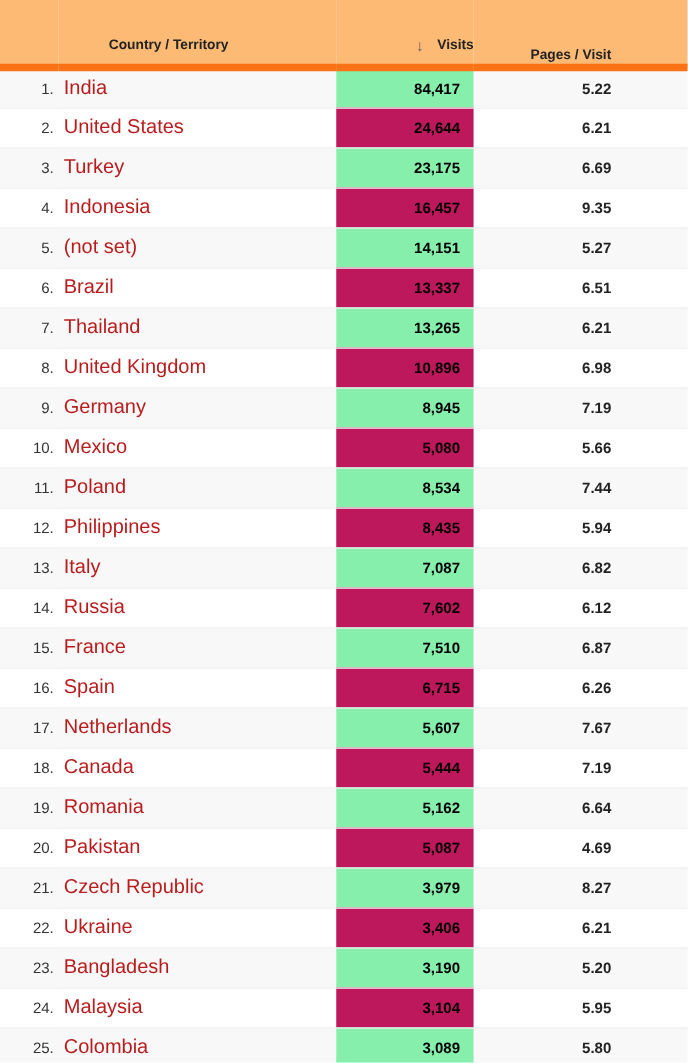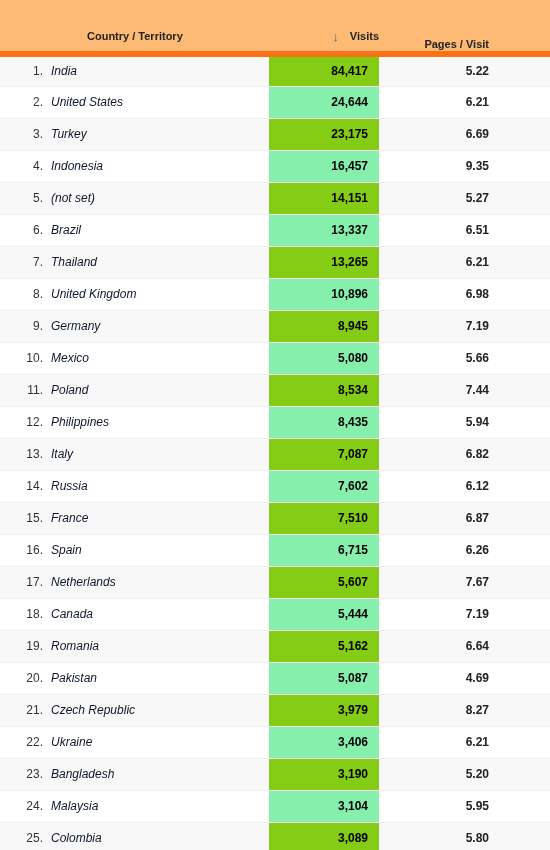--- a/index.html
+++ b/index.html
@@ -79,24 +79,24 @@
     color: #222222;
     padding: 0;
     border-bottom: 1px solid #eeeeee;
     background: #ffffff;
     vertical-align: middle;
   }
   tbody tr.odd td {
     background: #f8f8f8;
   }
   tbody tr.odd td.col-visits {
-    background: #84cc16;
+    background: #86efac;
   }
   tbody tr.even td.col-visits {
-    background: #86efac;
+    background: #be185d;
   }
 
   td.col-index {
     width: 36px;
     text-align: right;
     padding-right: 4px;
     font-size: 12px;
     color: #333333;
   }
   td.col-name {
@@ -119,25 +119,24 @@
     padding-right: 11px;
     font-weight: bold;
   }
   td.col-duration {
     width: 112px;
     text-align: right;
     padding-right: 10px;
   }
 
   .dim-link {
-    color: #0f172a;
+    color: #b91c1c;
     text-decoration: none;
-    font-size: 12px;
+    font-size: 16px;
     cursor: pointer;
-    font-style: italic;
   }
 
   
   th.w-idx   { width: 36px;  }
   th.w-name  { width: 182px; }
   th.w-vis   { width: 110px; }
   th.w-pag   { width: 110px; }
   th.w-dur   { width: 112px; }
 </style>
 </head>

